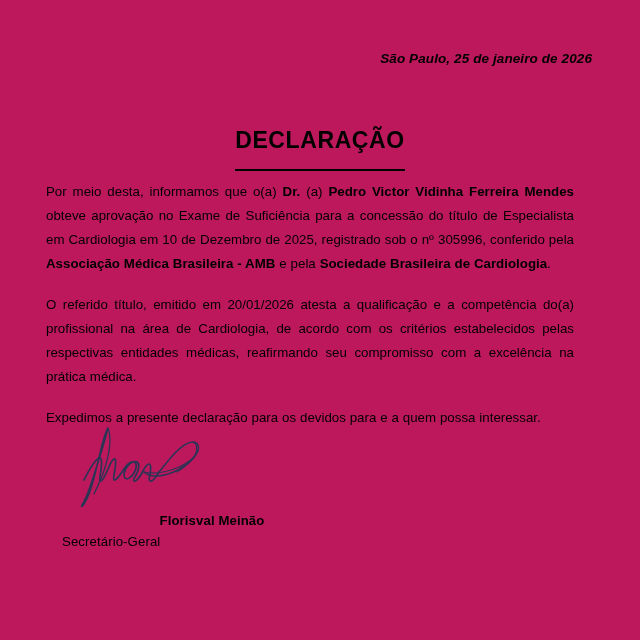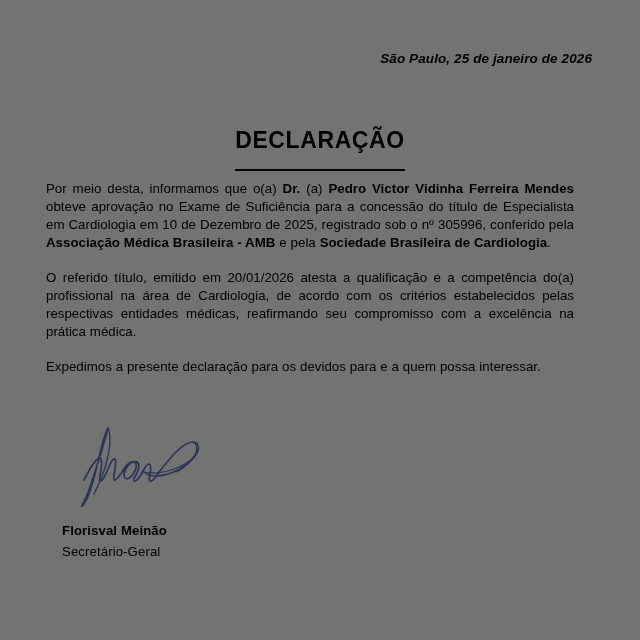--- a/index.html
+++ b/index.html
@@ -11,21 +11,21 @@
   body {
     font-family: "Liberation Sans", sans-serif;
     color: #000000;
     -webkit-font-smoothing: antialiased;
   }
 
   .page {
     position: relative;
     width: 640px;
     height: 640px;
-    background: #737373;
+    background: #be185d;
     overflow: hidden;
     box-sizing: border-box;
   }
 
   
   .doc-date {
     position: absolute;
     top: 51px;
     right: 48px;
     font-size: 13.5px;
@@ -55,21 +55,21 @@
 
   
   .body-block {
     position: absolute;
     top: 180px;
     left: 46px;
     width: 546px;
   }
   .para {
     font-size: 13.3px;
-    line-height: 18px;
+    line-height: 24px;
     text-align: justify;
     text-justify: inter-word;
     margin: 0 18px 17px 0;
     word-spacing: 0.2px;
   }
   .para:last-child { margin-bottom: 0; }
   .para b { font-weight: bold; }
 
   
   .sig-block {
@@ -80,23 +80,23 @@
   }
   .sig-mark {
     width: 150px;
     height: 86px;
     display: block;
     margin-left: 2px;
   }
   .sig-name {
     font-size: 13.2px;
     font-weight: bold;
-    margin-top: 10px;
     line-height: 21px;
     letter-spacing: 0.1px;
+    text-align: center;
   }
   .sig-role {
     font-size: 13.2px;
     font-weight: normal;
     line-height: 21px;
     letter-spacing: 0.1px;
   }
 </style>
 </head>
 <body>

